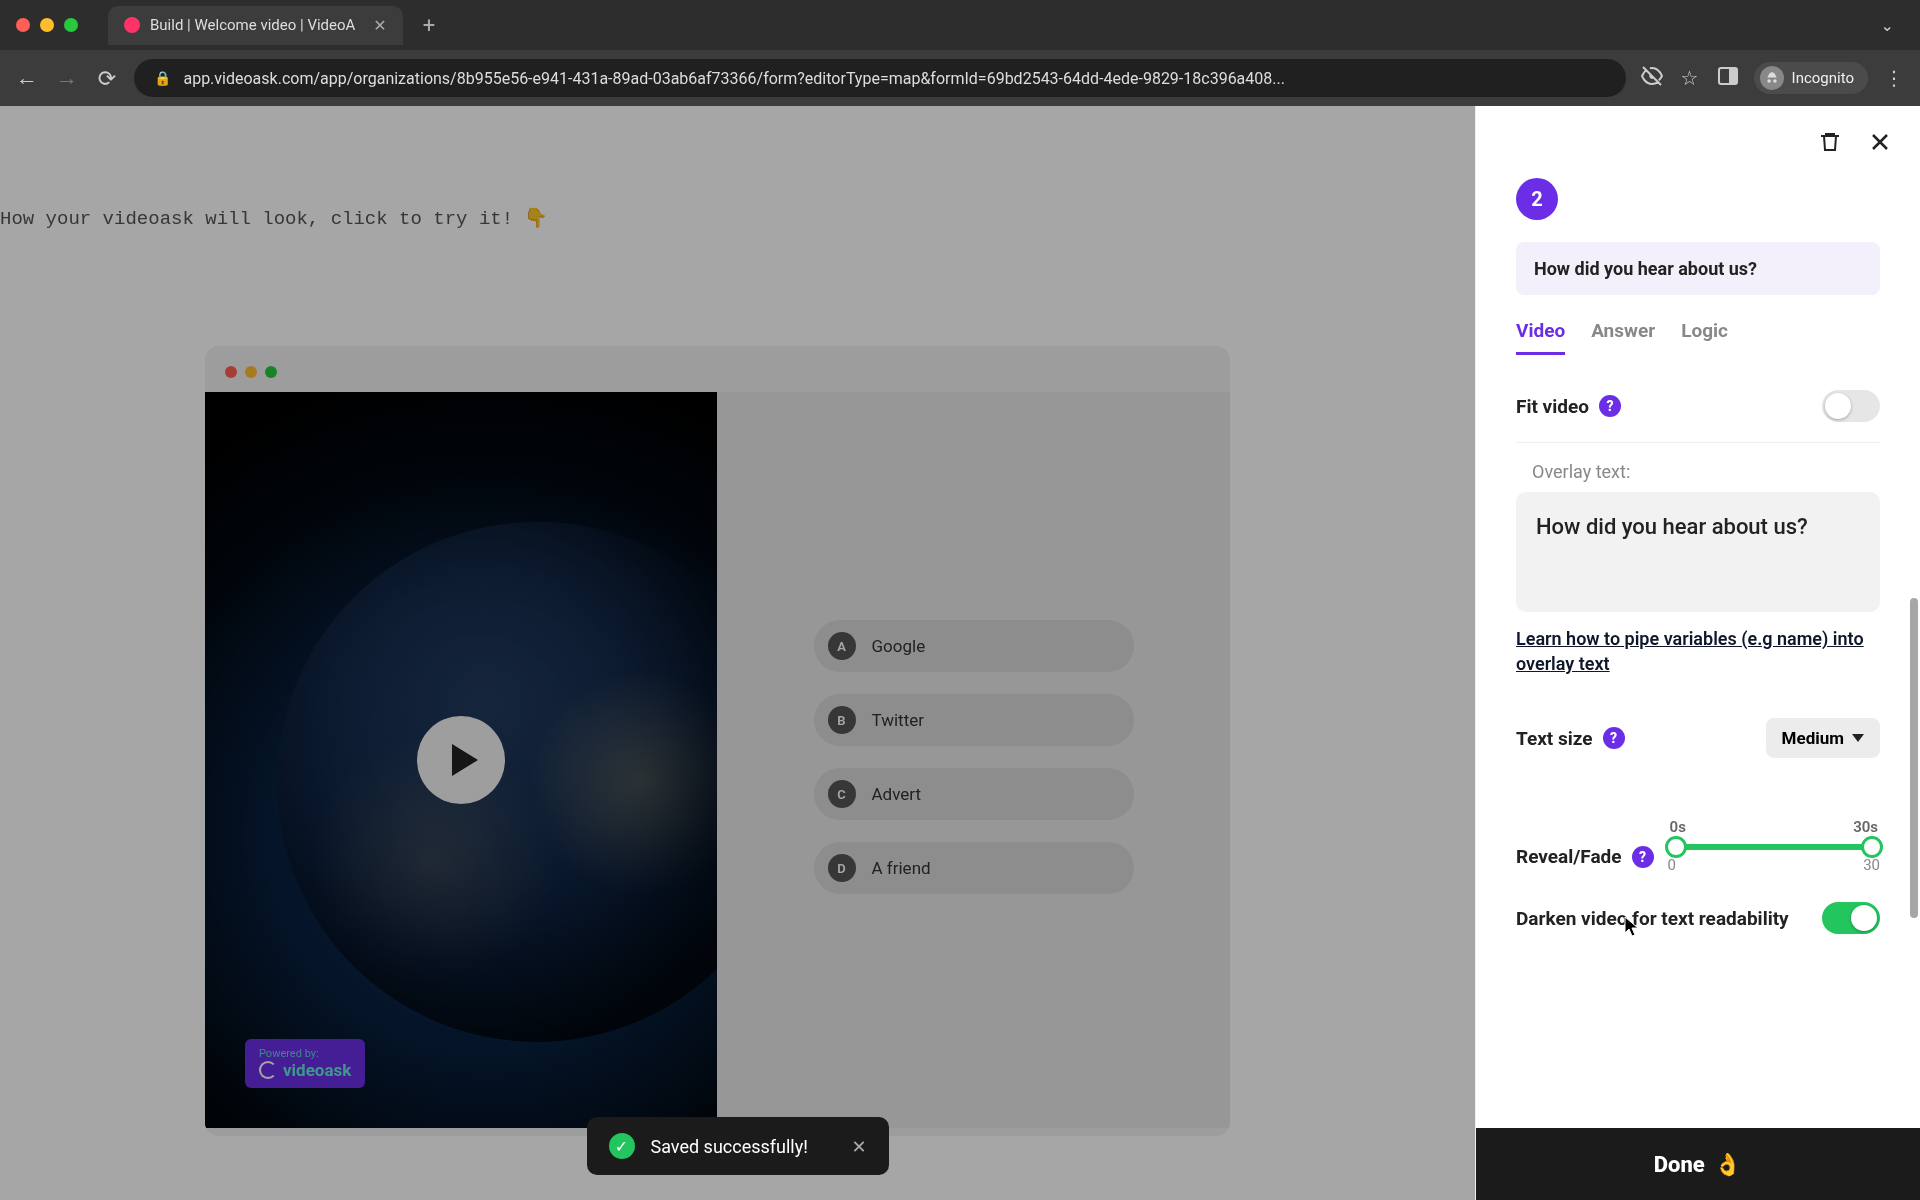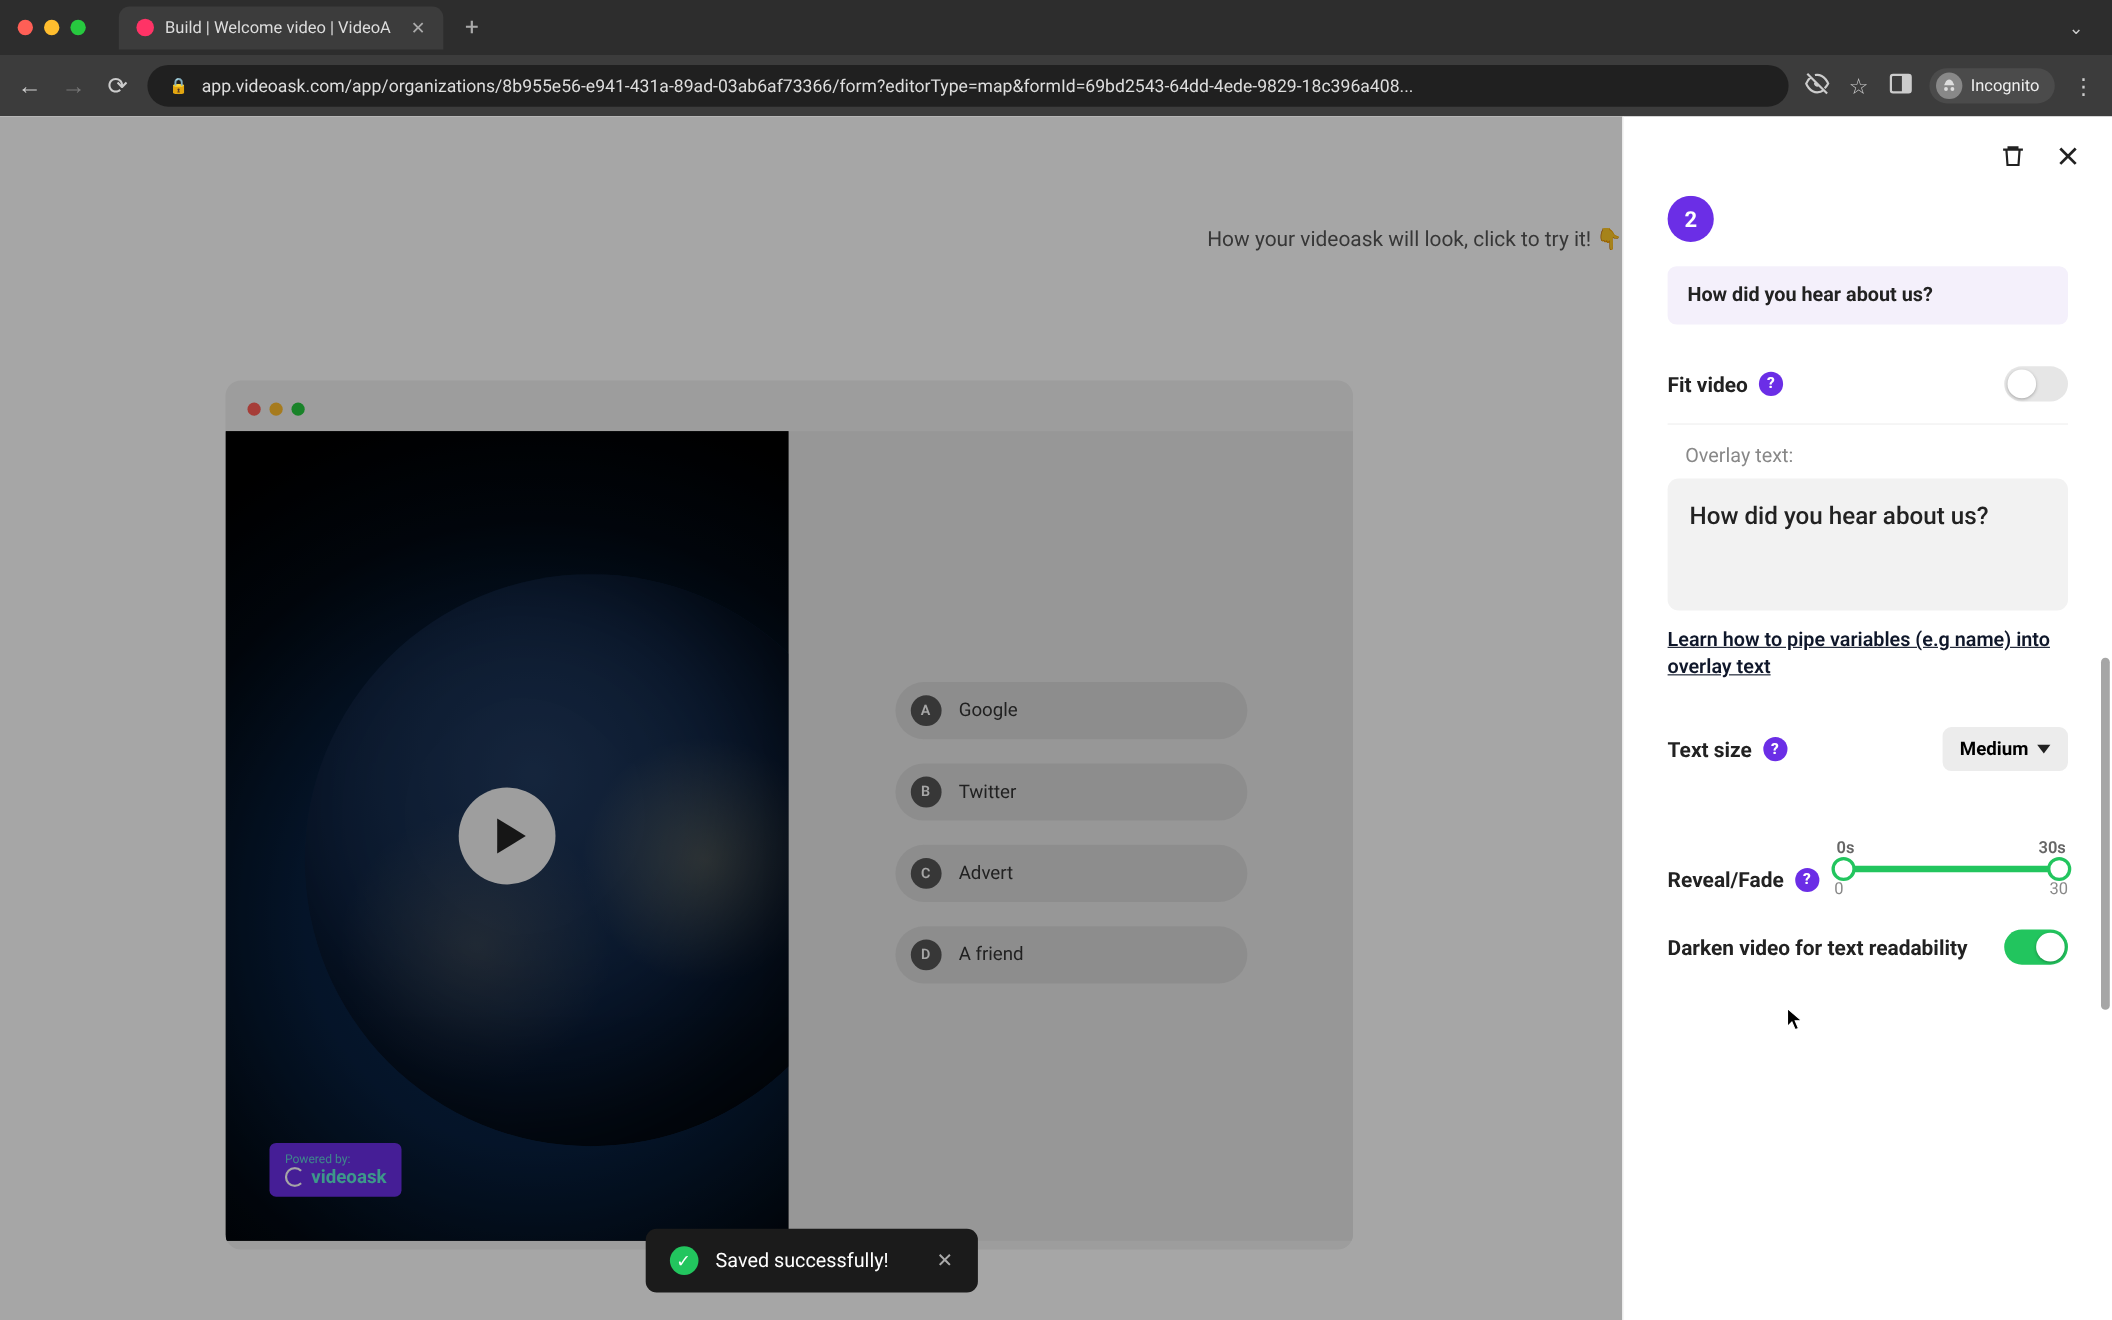--- a/index.html
+++ b/index.html
@@ -28,21 +28,21 @@
 .avatar-pill { display:flex; align-items:center; background:#4b4b4b; border-radius:20px; padding:4px 14px 4px 6px; gap:8px; }
 .avatar-pill .circ { width:24px; height:24px; border-radius:50%; background:#888; display:flex; align-items:center; justify-content:center; }
 .avatar-pill .circ svg { width:14px; height:14px; fill:#ddd;}
 .avatar-pill span { color:#eee; font-size:15px; }
 .iconbtn { color:#ccc; font-size:20px; width:24px; text-align:center; }
 
 
 .viewport { flex:1; position:relative; background:#fff; display:flex; }
 .canvas { flex:1; position:relative; background:#fff; }
 
-.hint { position:absolute; top:100px; left:0; right:0; text-align:right; color:#555; font-size:19px; }
+.hint { position:absolute; top:100px; left:0; right:0; text-align:left; color:#555; font-size:19px;font-family:Liberation Mono, monospace; }
 .preview-wrap { position:absolute; top:240px; left:205px; width:1025px; }
 
 
 .preview-window { background:#f1f1f1; border-radius:14px 14px 14px 14px; padding-top:20px; height:790px; overflow:hidden; }
 .macdots { display:flex; gap:8px; padding:0 0 14px 20px; }
 .macdots .d { width:12px; height:12px; border-radius:50%; }
 .macdots .d.r{background:#ff5f56;} .macdots .d.y{background:#ffbd2e;} .macdots .d.g{background:#27c93f;}
 
 .preview-body { display:flex; height: calc(100% - 34px); background:#f1f1f1; }
 .video-side { width:512px; background:#000; position:relative; overflow:hidden; }
@@ -261,20 +261,25 @@
               <path d="M5 5l14 14M19 5L5 19"></path>
             </svg>
         </div>
       </div>
 
       <div class="panel-body">
         <div class="stepnum">2</div>
 
         <div class="qchip">How did you hear about us?</div>
 
+        <div class="tabsrow">
+          <div class="t active">Video</div>
+          <div class="t">Answer</div>
+          <div class="t">Logic</div>
+        </div>
 
         <div class="row">
           <div class="label">
             <span>Fit video</span>
             <span class="help">?</span>
           </div>
           <div class="toggle">
               <div class="knob"></div>
             </div>
         </div>
@@ -330,15 +335,19 @@
         
         <div class="cursor" style="left:148px; top:738px;">
           <svg viewBox="0 0 16 22">
               <path d="M1 1l0 16 4-4 3 7 3-1-3-7 6 0z" fill="#000" stroke="#fff" stroke-width="1"></path>
             </svg>
         </div>
 
         <div class="panel-scrollthumb"></div>
       </div>
 
+      <div class="donebar">
+        <span>Done</span>
+        <span class="emoji">👌</span>
+      </div>
     </div>
   </div>
 </div>
 
 </body></html>

